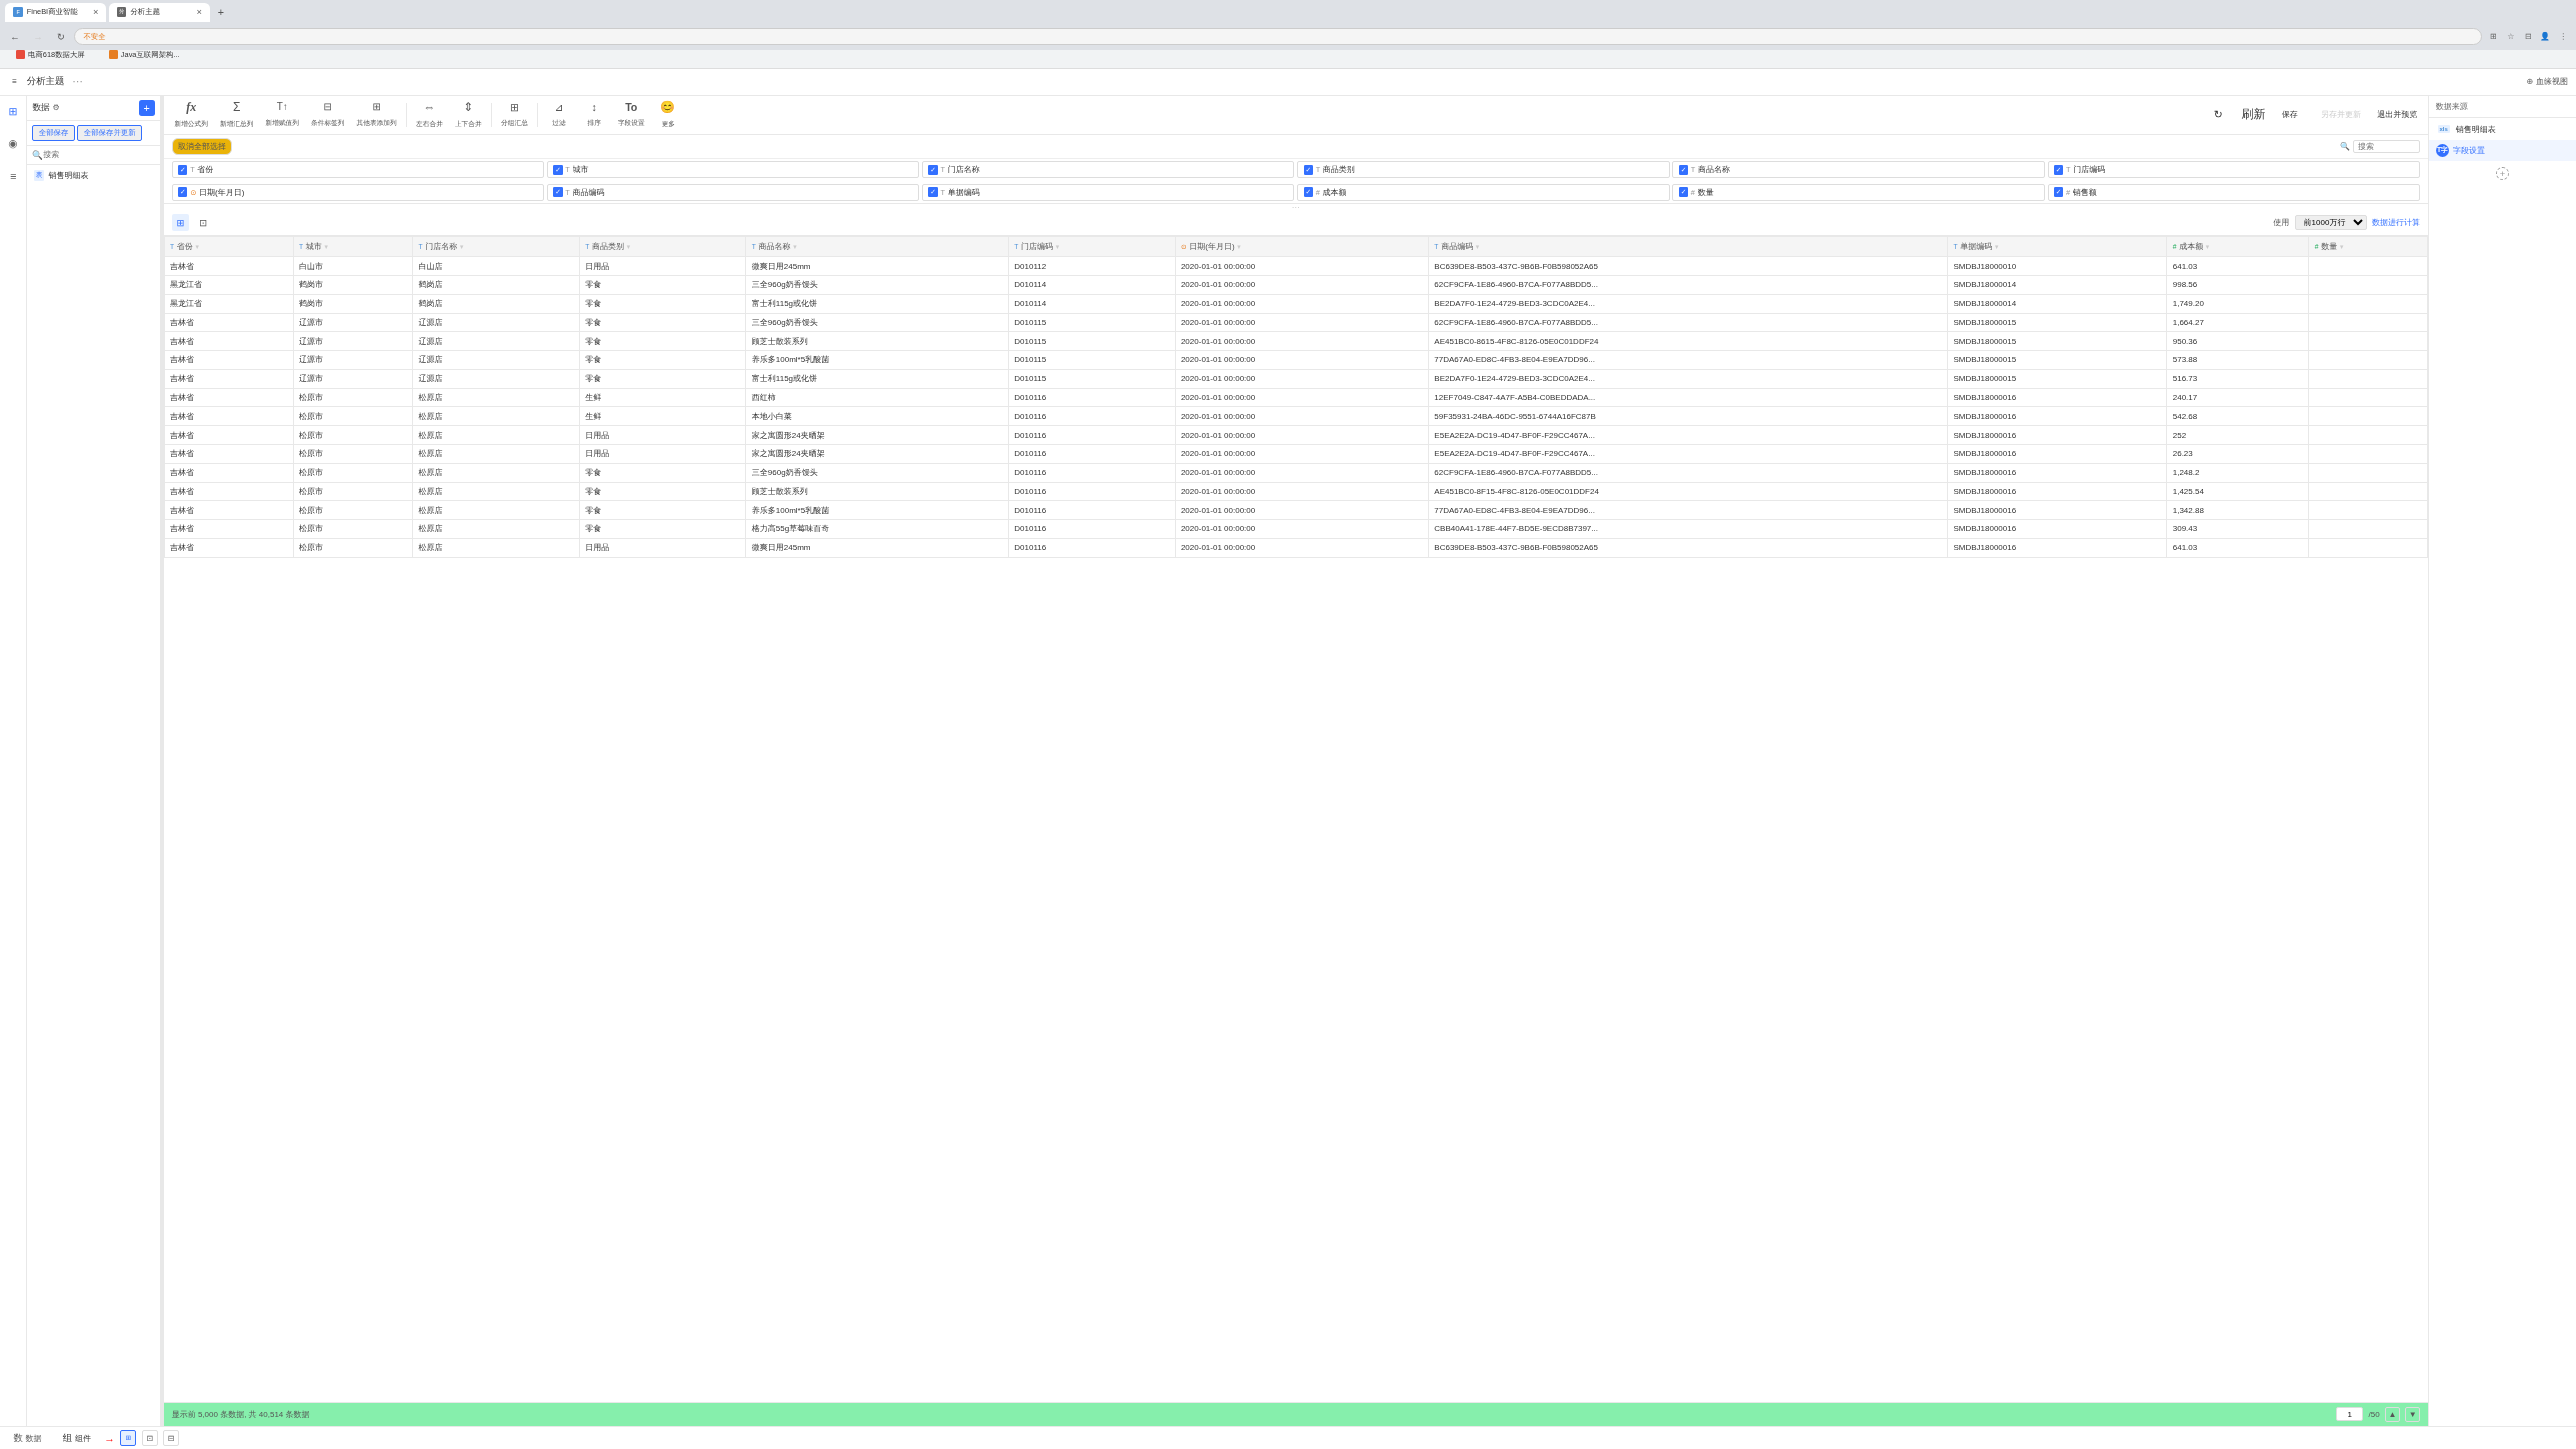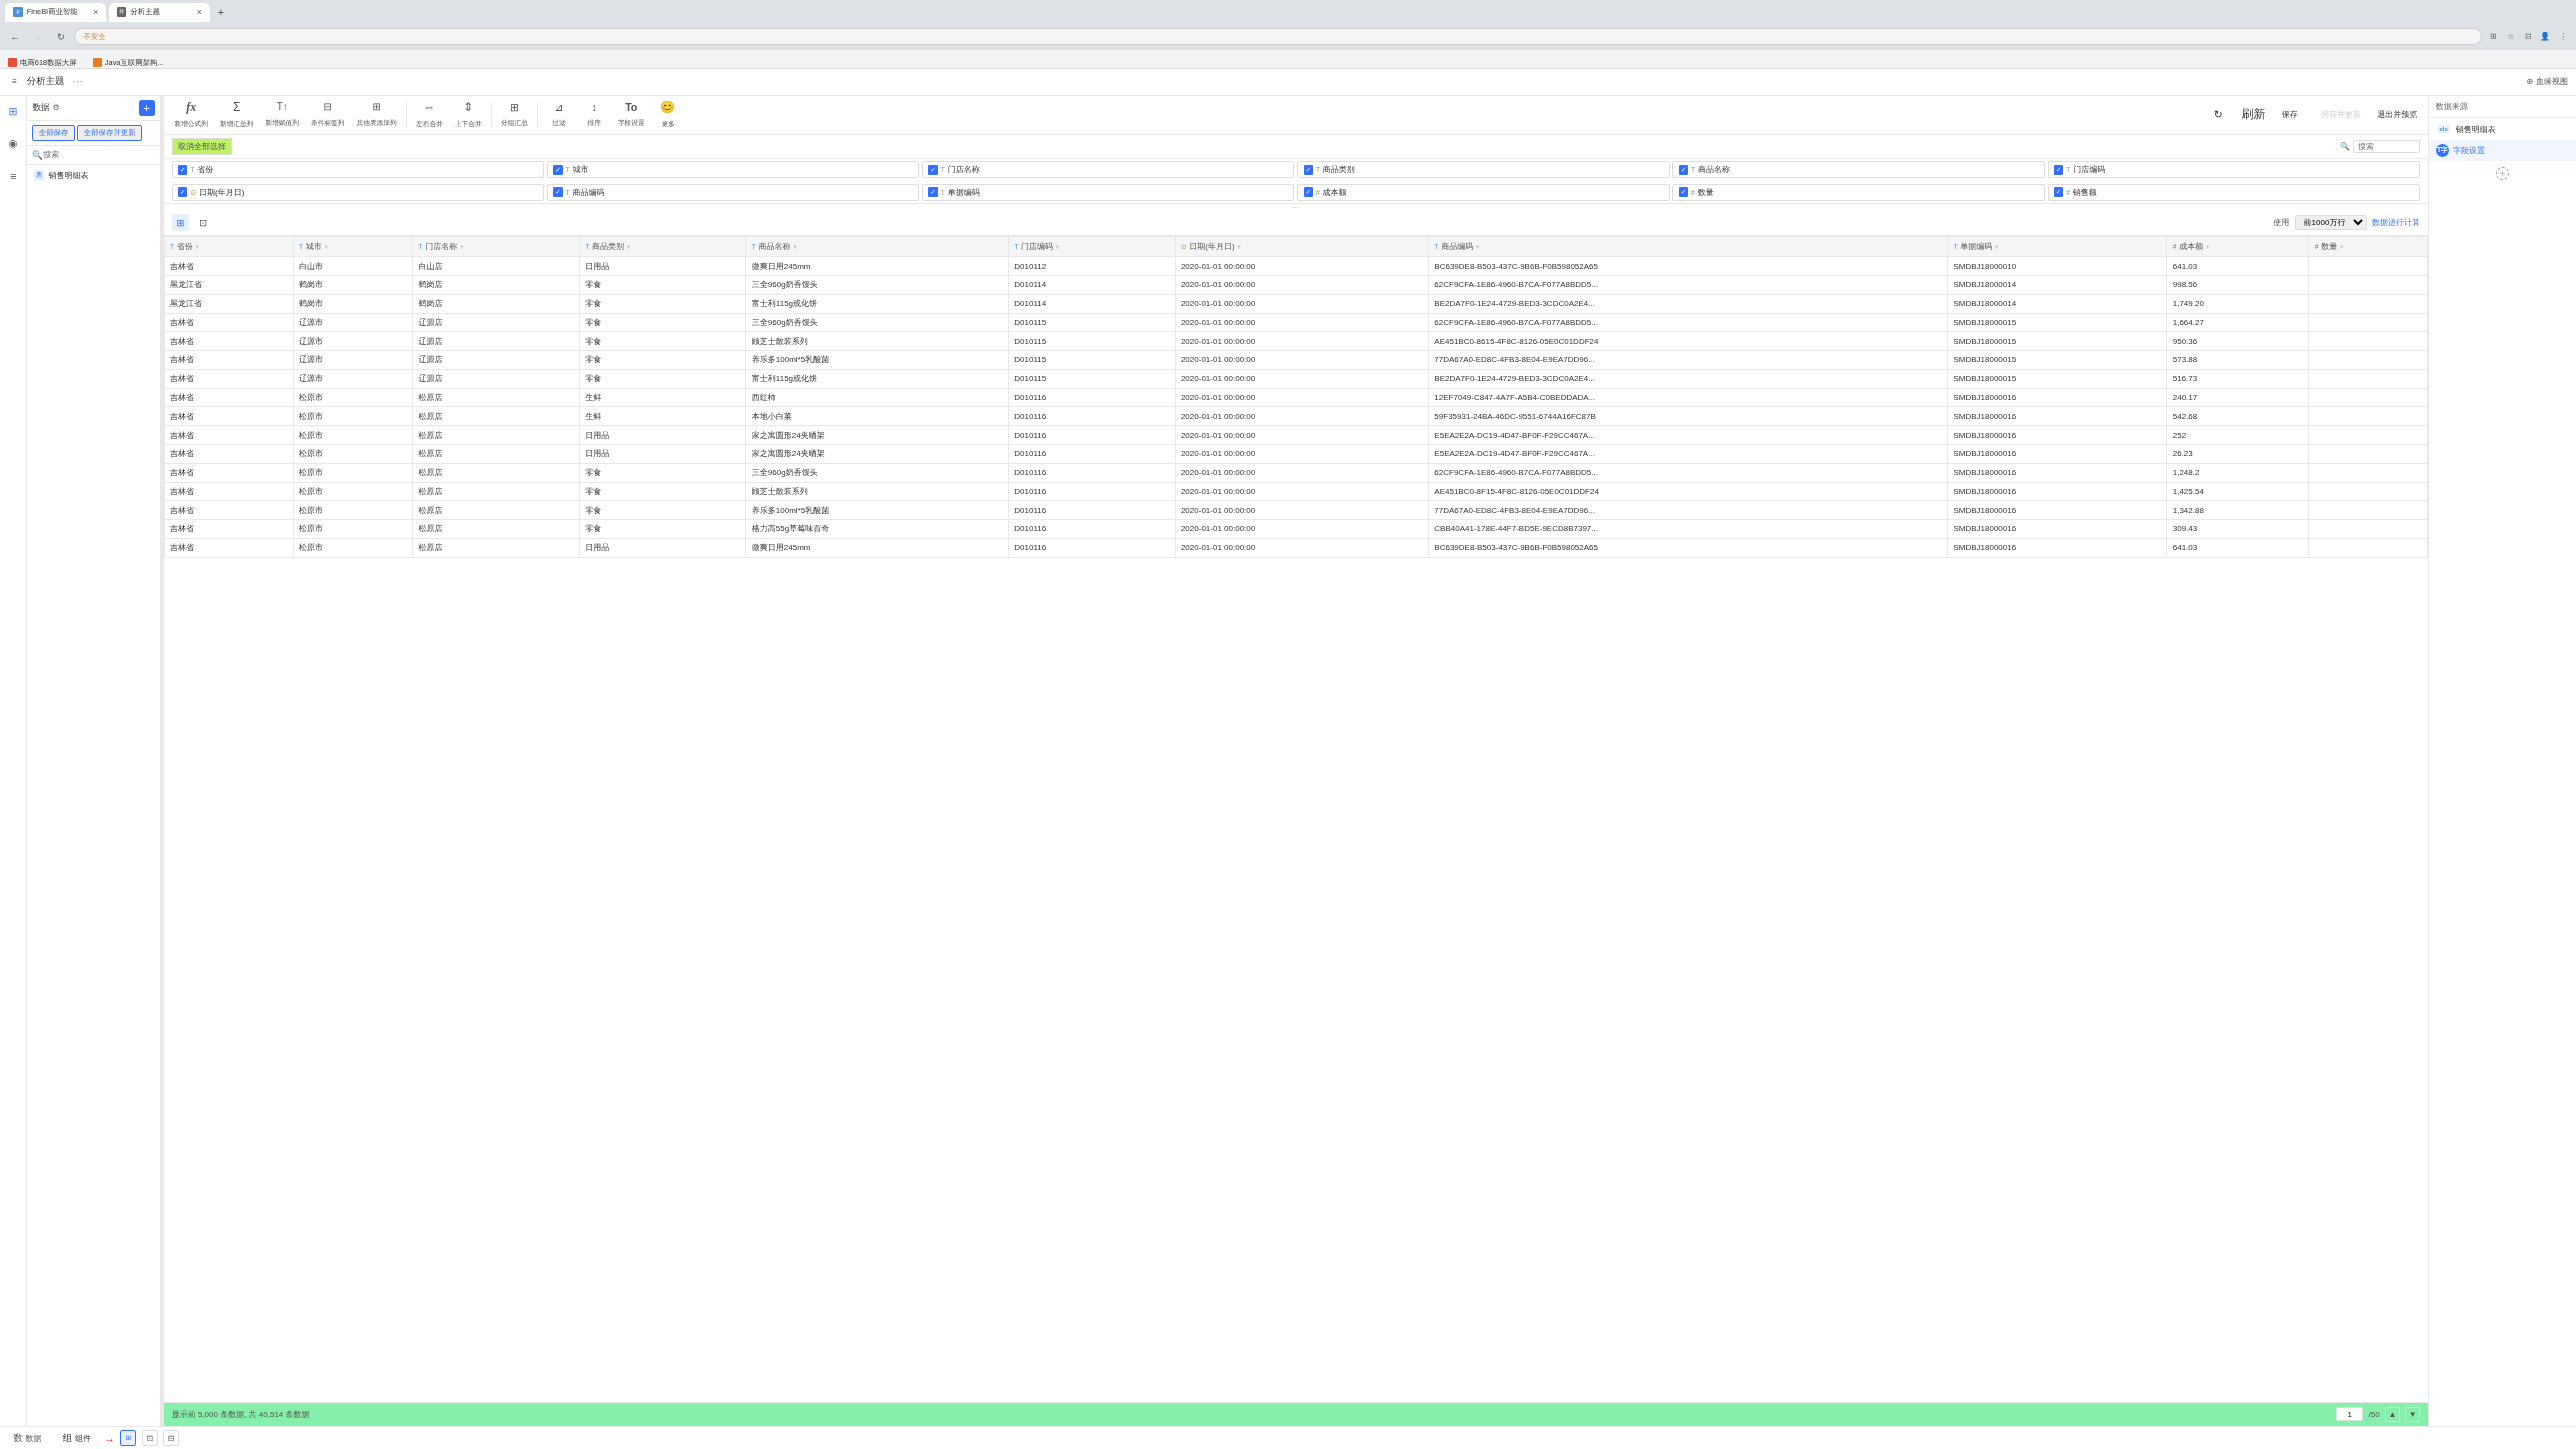--- a/index.html
+++ b/index.html
@@ -14,21 +14,21 @@
     .tab-new { width: 16px; height: 16px; display: flex; align-items: center; justify-content: center; border-radius: 50%; color: #555; font-size: 10.7px; cursor: pointer; }
     
     
     .address-bar { background: #dee1e6; height: 25.5px; display: flex; align-items: center; padding: 0 5.4px; gap: 4px; }
     .nav-btn { width: 19px; height: 19px; display: flex; align-items: center; justify-content: center; border-radius: 50%; cursor: pointer; color: #555; font-size: 9.4px; }
     .address-input { flex: 1; height: 17.4px; background: #f5f5f5; border: 0.7px solid #ccc; border-radius: 8.7px; padding: 0 8px; font-size: 7.4px; color: #333; display: flex; align-items: center; gap: 4px; }
     .address-icons { display: flex; align-items: center; gap: 2.7px; }
     .addr-icon { width: 14.8px; height: 14.8px; display: flex; align-items: center; justify-content: center; color: #666; cursor: pointer; font-size: 8px; }
     
     
-    .bookmarks-bar { background: #f1f3f4; height: 19px; display: flex; align-items: flex-end; padding: 0 8px; gap: 16px; border-bottom: 0.7px solid #ddd; }
+    .bookmarks-bar { background: #f1f3f4; height: 19px; display: flex; align-items: flex-start; padding: 0 16px; gap: 24px; border-bottom: 0.7px solid #ddd; }
     .bookmark-item { display: flex; align-items: center; gap: 2.7px; font-size: 7.4px; color: #333; cursor: pointer; white-space: nowrap; }
     .bookmark-icon { width: 9.4px; height: 9.4px; border-radius: 1.3px; flex-shrink: 0; }
     
     
     .app-container { display: flex; flex-direction: column; height: calc(100vh - 68px); background: #fff; }
     
     
     .app-header { background: #fff; height: 27px; display: flex; align-items: center; padding: 0 8px; border-bottom: 0.7px solid #e8e8e8; gap: 5.4px; }
     
     
@@ -57,21 +57,21 @@
     .toolbar { background: #fff; padding: 2.7px 5.4px; display: flex; align-items: center; gap: 1.3px; border-bottom: 0.7px solid #e8e8e8; flex-wrap: wrap; }
     .toolbar-btn { display: flex; flex-direction: column; align-items: center; padding: 2.7px 5.4px; cursor: pointer; border-radius: 2.7px; min-width: 34px; gap: 7px; }
     .toolbar-btn-icon { font-size: 12px; color: #555; line-height: 1; }
     .toolbar-btn-label { font-size: 6.7px; color: #555; white-space: nowrap; }
     .toolbar-separator { width: 0.7px; height: 24px; background: #e8e8e8; margin: 0 2.7px; }
     .toolbar-right { margin-left: auto; display: flex; align-items: center; gap: 5.4px; }
     
     
     .field-selection { background: #fff; border-bottom: 0.7px solid #e8e8e8; }
     .field-header { display: flex; align-items: center; padding: 2.7px 8px; border-bottom: 0.7px solid #eee; }
-    .deselect-btn { font-size: 8px; color: #555; padding: 2px 5.4px; border: 0.7px solid #ddd; border-radius: 0; cursor: pointer; background: #bef264; }
+    .deselect-btn { font-size: 8px; color: #555; padding: 2px 5.4px; border: 0.7px solid #ddd; border-radius: 6px; cursor: pointer; background: #eab308; }
     .field-search { margin-left: auto; display: flex; align-items: center; gap: 2.7px; }
     .field-search input { border: 0.7px solid #ddd; border-radius: 2px; padding: 1.3px 5.4px; font-size: 8px; width: 81px; }
     .field-chip { display: flex; align-items: center; gap: 2.7px; padding: 2px 5.4px; border: 0.7px solid #ddd; border-radius: 2px; background: #fff; cursor: pointer; }
     .field-chip-check { width: 9.4px; height: 9.4px; background: #3370ff; border-radius: 1.3px; display: flex; align-items: center; justify-content: center; flex-shrink: 0; }
     .field-chip-check-inner { color: white; font-size: 6.7px; }
     .field-type-icon { color: #999; font-size: 7.4px; }
     .field-type-icon.date { color: #e67e22; }
     .field-chip-name { font-size: 8px; color: #333; white-space: nowrap; overflow: hidden; text-overflow: ellipsis; }
     .table-toolbar { display: flex; align-items: center; padding: 4px 8px; gap: 5.4px; border-bottom: 0.7px solid #e8e8e8; }
     .table-view-btn { width: 17.4px; height: 17.4px; display: flex; align-items: center; justify-content: center; border-radius: 2px; cursor: pointer; color: #555; font-size: 9.4px; }

